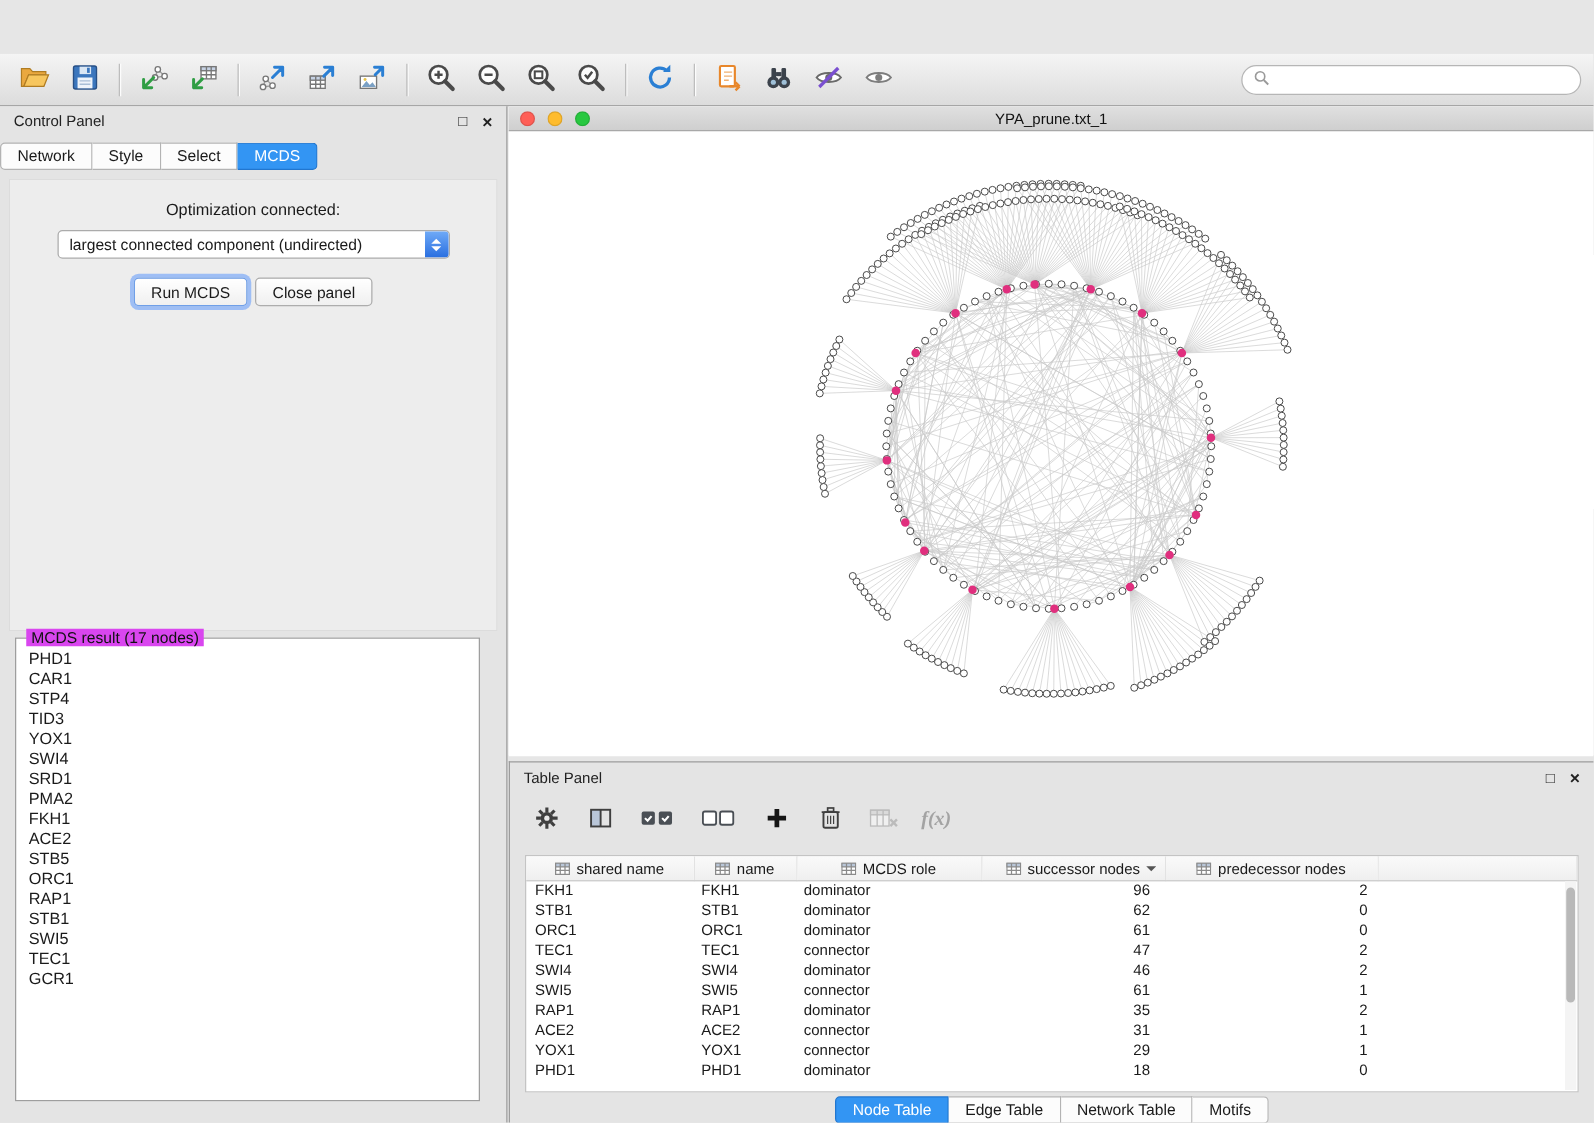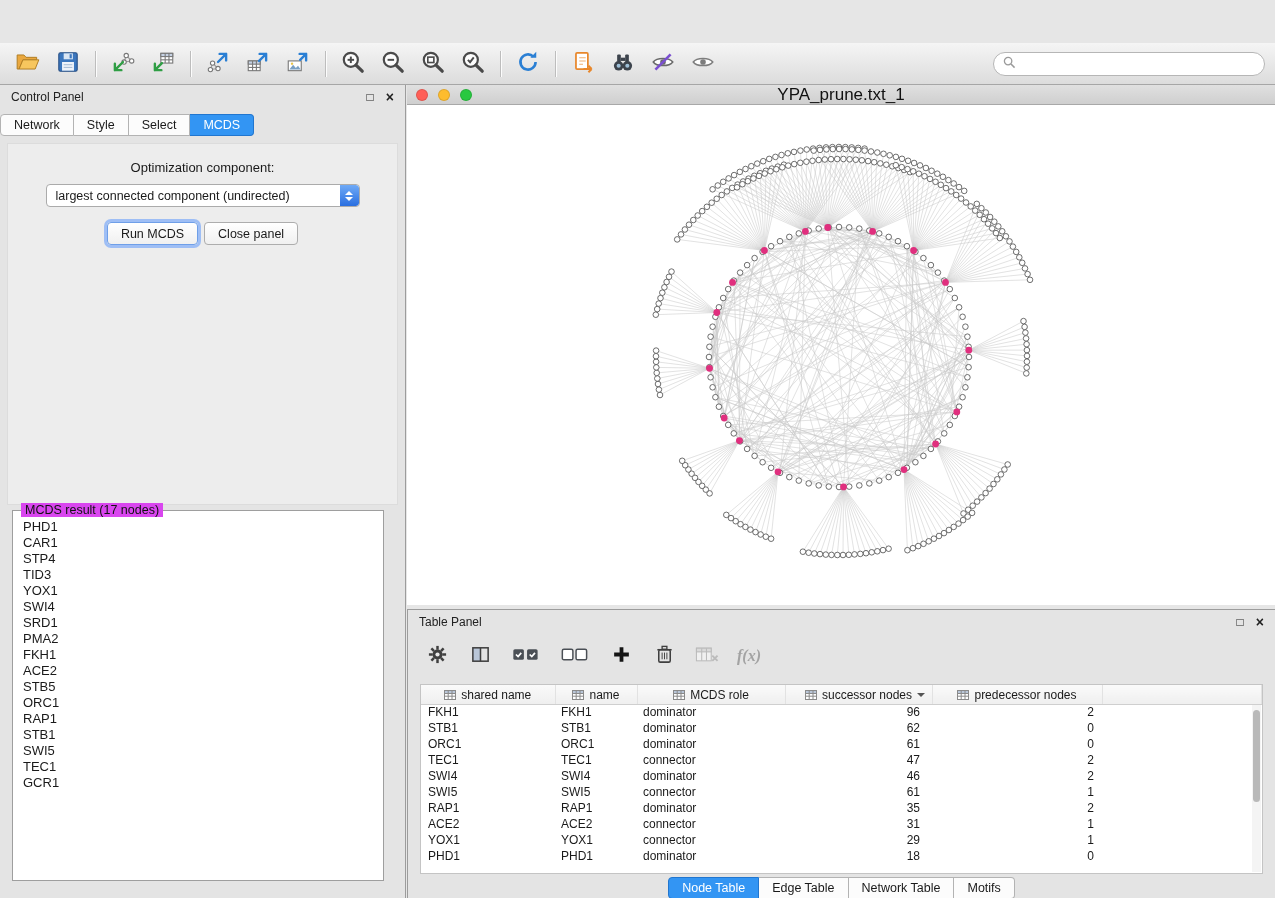--- a/index.html
+++ b/index.html
@@ -39,21 +39,21 @@
   .btn-row { display:flex; justify-content:center; gap:6px; margin-top:15px;align-items:center; }
   .pbtn { height:23px; padding:0 13px; background:linear-gradient(#ffffff,#f0f0f0); border:1px solid #adadad; border-radius:4px; font-size:12.5px; display:flex; align-items:center; cursor:default; }
   .pbtn.focused { border-color:#6f9fe8; box-shadow:0 0 0 3px rgba(92,151,251,.55); }
   .groupbox { position:absolute; left:12px; width:372px; top:425px; height:371px; background:#fff; border:1px solid #9e9e9e; }
   .groupbox .legend { position:absolute; top:-8px; left:8px; background:#d946ef; padding:0 4px; font-size:12.5px; color:#111; }
   .mcds-list { position:absolute; inset:8px 4px 4px 6px; overflow:hidden; }
   .mcds-item { font-size:13px; line-height:16px; padding-left:4px; }
 
   
   .network-window { position:absolute; left:407px; top:42px; width:868px; height:520px; background:#fff; }
-  .nw-titlebar { position:relative; height:20px; background:linear-gradient(#e0e0e0,#cfcfcf); border-bottom:1px solid #a8a8a8; display:flex; align-items:center; justify-content:center; font-size:17px; color:#111; }
+  .nw-titlebar { position:relative; height:20px; background:linear-gradient(#e0e0e0,#cfcfcf); border-bottom:1px solid #a8a8a8; display:flex; align-items:center; justify-content:center; font-size:12px; color:#111; }
   .lights { position:absolute; left:9px; top:4px; display:flex; gap:10px; }
   .light { width:12px; height:12px; border-radius:50%; border:1px solid rgba(0,0,0,.12); }
   .network-canvas { display:block; width:868px; height:499px; background:#fff; }
 
   
   .table-panel { position:absolute; left:407px; top:566px; width:868px; height:298px; background:#e4e4e4; border-top:1px solid #9c9c9c; border-left:1px solid #9c9c9c; }
   .tp-toolbar { display:flex; align-items:center; gap:17px; height:38px; margin:3px 10px 0 16px;font-weight:bold; }
   .tp-toolbar .tpi { display:flex; align-items:center; justify-content:center; width:26px; height:26px; cursor:default; }
   .tp-toolbar svg { width:21px; height:21px; }
   .fx { font-family:"Liberation Serif", serif; font-style:italic; font-size:16px; color:#a3a3a3; }
@@ -238,21 +238,21 @@
         <span class="x">×</span>
       </span>
     </div>
     <div class="seg-row">
       <span class="seg">Network</span>
       <span class="seg">Style</span>
       <span class="seg">Select</span>
       <span class="seg selected">MCDS</span>
     </div>
     <div class="mcds-pane">
-      <div class="opt-label">Optimization component:</div>
+      <div class="opt-label">Optimization connected:</div>
       <div class="combo">
         <span>largest connected component (undirected)</span>
         <span class="cap">
             <i class="up"></i>
             <i class="dn"></i>
           </span>
       </div>
       <div class="btn-row">
         <div class="pbtn focused">Run MCDS</div>
         <div class="pbtn">Close panel</div>

